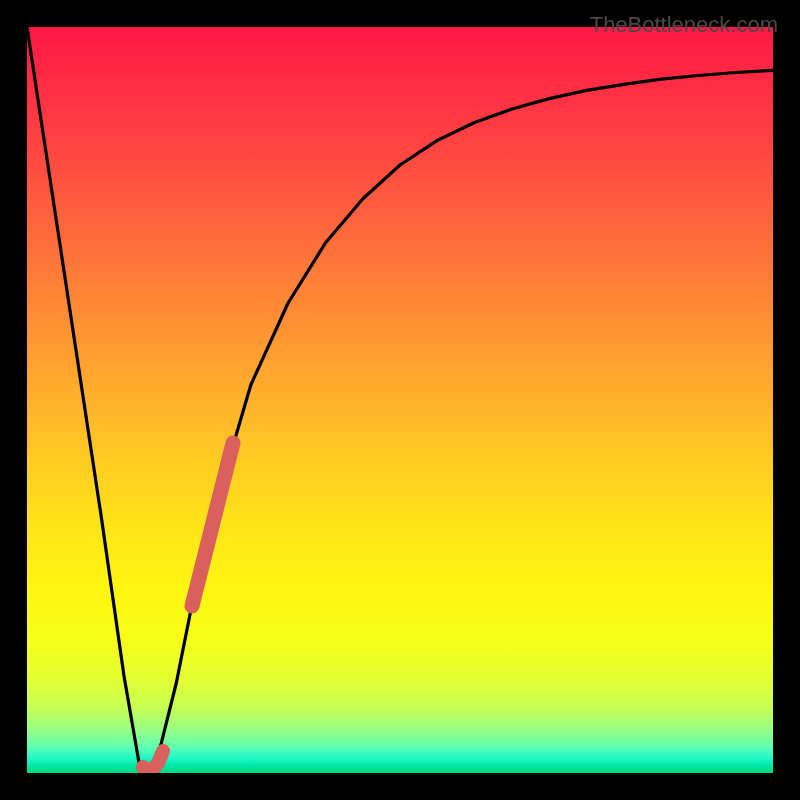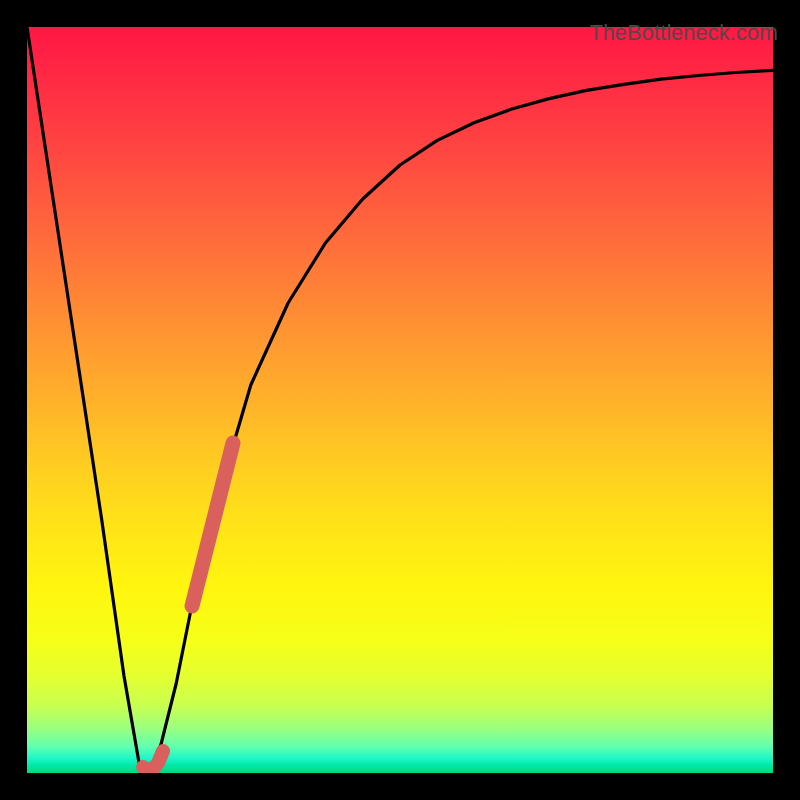--- a/index.html
+++ b/index.html
@@ -6,21 +6,21 @@
   body {
     width: 800px;
     height: 800px;
     background: #000;
     position: relative;
     font-family: Arial, Helvetica, sans-serif;
     overflow: hidden;
   }
   .watermark {
     position: absolute;
-    top: 20px;
+    top: 12px;
     right: 22px;
     color: #4a4a4a;
     font-size: 22px;
     font-weight: 500;
     z-index: 10;
   }
   .plot-area {
     position: absolute;
     left: 27px;
     top: 27px;

